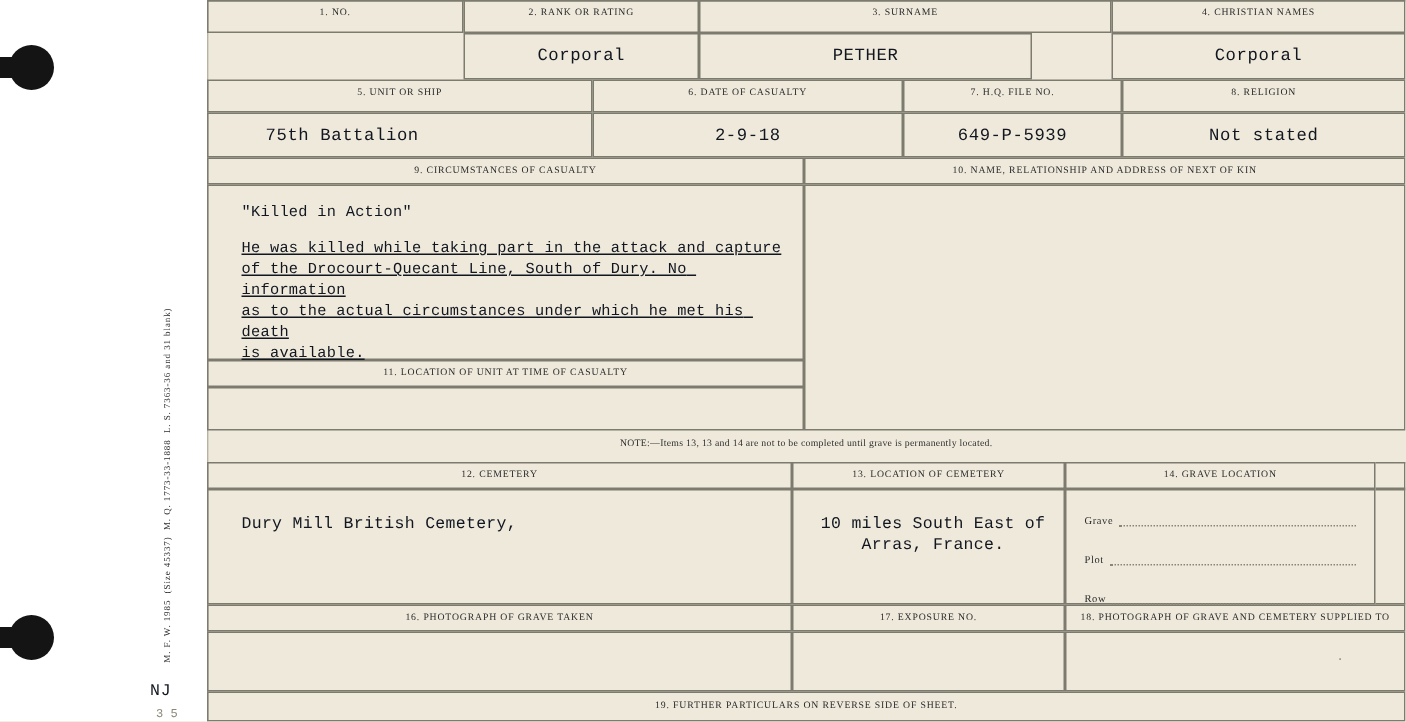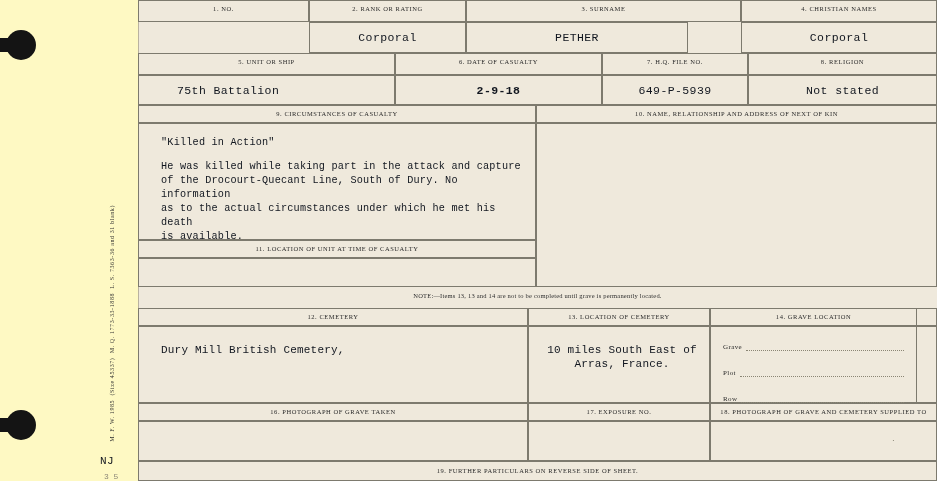--- a/index.html
+++ b/index.html
@@ -18,21 +18,21 @@
     position: relative;
     width: 937px;
     height: 481px;
     background: #efe9dc;
   }
   
   .margin-strip {
     position: absolute;
     left: 0; top: 0;
     width: 138px; height: 481px;
-    background: #fef9c3;
+    background: #ffffff;
     border-right: 1px solid #b9b2a0;
   }
   .punch {
     position: absolute;
     left: 6px;
     width: 30px; height: 30px;
     background: #141414;
     border-radius: 50%;
   }
   .punch.p1 { top: 30px; }
@@ -202,39 +202,39 @@
       <div class="hdr"><span>7.</span>&nbsp;<span>H.Q. File No.</span></div>
     </div>
     <div class="cell" style="left:610px; top:53px; width:189px; height:22px;">
       <div class="hdr"><span>8.</span>&nbsp;<span>Religion</span></div>
     </div>
 
     <div class="cell" style="left:0; top:75px; width:257px; height:30px;padding-left:22px;">
       <div class="val" style="padding:8px 0 0 16px;">75th Battalion</div>
     </div>
     <div class="cell" style="left:257px; top:75px; width:207px; height:30px;">
-      <div class="val val-center" style="padding-top:8px;font-weight:bold;">2-9-18</div>
+      <div class="val val-center" style="padding-top:8px;">2-9-18</div>
     </div>
     <div class="cell" style="left:464px; top:75px; width:146px; height:30px;">
       <div class="val val-center" style="padding-top:8px;">649-P-5939</div>
     </div>
     <div class="cell" style="left:610px; top:75px; width:189px; height:30px;">
       <div class="val val-center" style="padding-top:8px;">Not stated</div>
     </div>
 
     <div class="cell" style="left:0; top:105px; width:398px; height:18px;">
       <div class="hdr"><span>9.</span>&nbsp;<span>Circumstances of Casualty</span></div>
     </div>
     <div class="cell" style="left:398px; top:105px; width:401px; height:18px;">
       <div class="hdr"><span>10.</span>&nbsp;<span>Name, Relationship and Address of Next of Kin</span></div>
     </div>
 
     <div class="cell" style="left:0; top:123px; width:398px; height:117px;">
       <div class="typed-block" style="padding:12px 10px 0 22px;">"Killed in Action"</div>
-      <div class="typed-block" style="padding:10px 8px 0 22px;">He was killed while taking part in the attack and capture
+      <div class="typed-block" style="padding:10px 8px 0 22px;text-decoration:underline;">He was killed while taking part in the attack and capture
 of the Drocourt-Quecant Line, South of Dury. No information
 as to the actual circumstances under which he met his death
 is available.</div>
     </div>
     <div class="cell" style="left:398px; top:123px; width:401px; height:164px;">
       <div class="typed-block" style="padding:12px 10px 0 18px;"></div>
     </div>
 
     <div class="cell" style="left:0; top:240px; width:398px; height:18px;">
       <div class="hdr"><span>11.</span>&nbsp;<span>Location of Unit at Time of Casualty</span></div>

